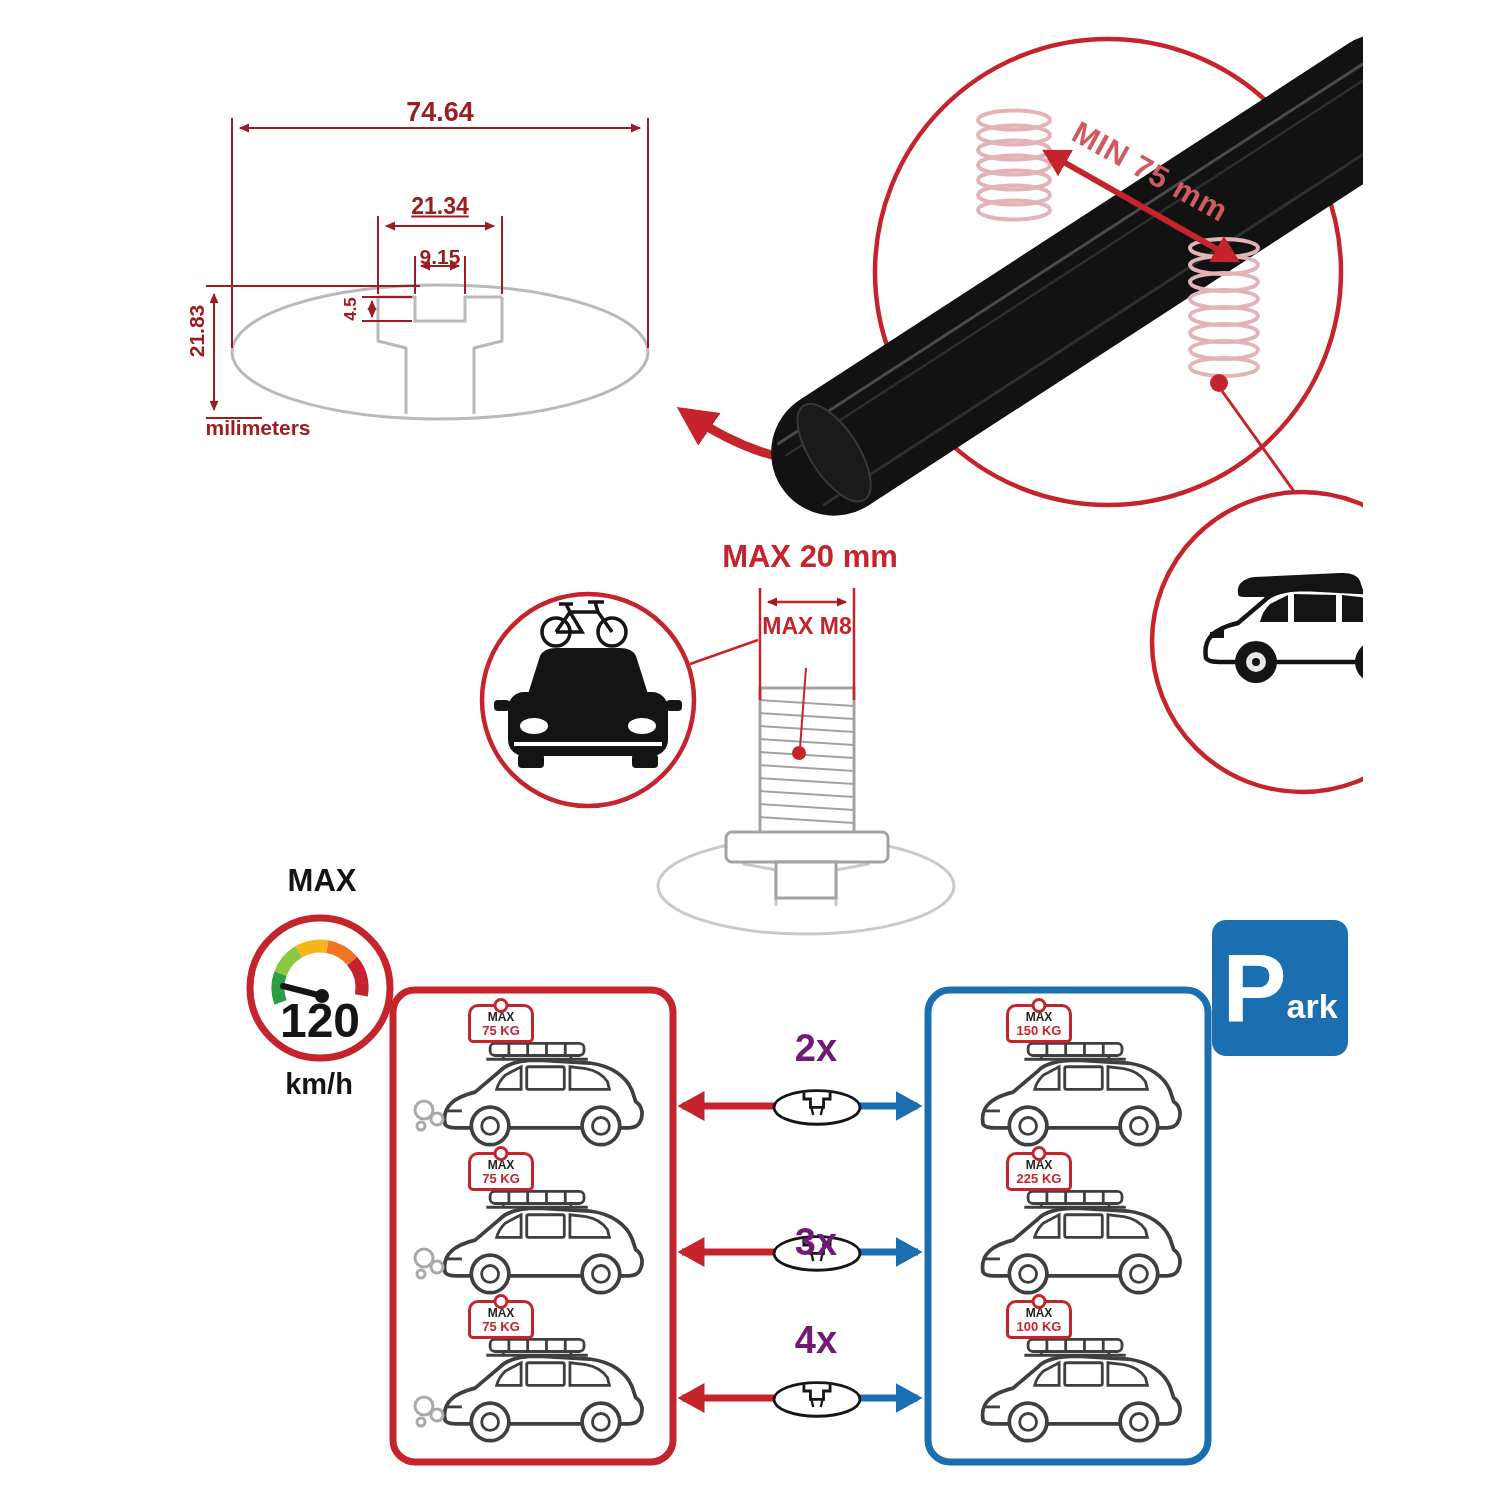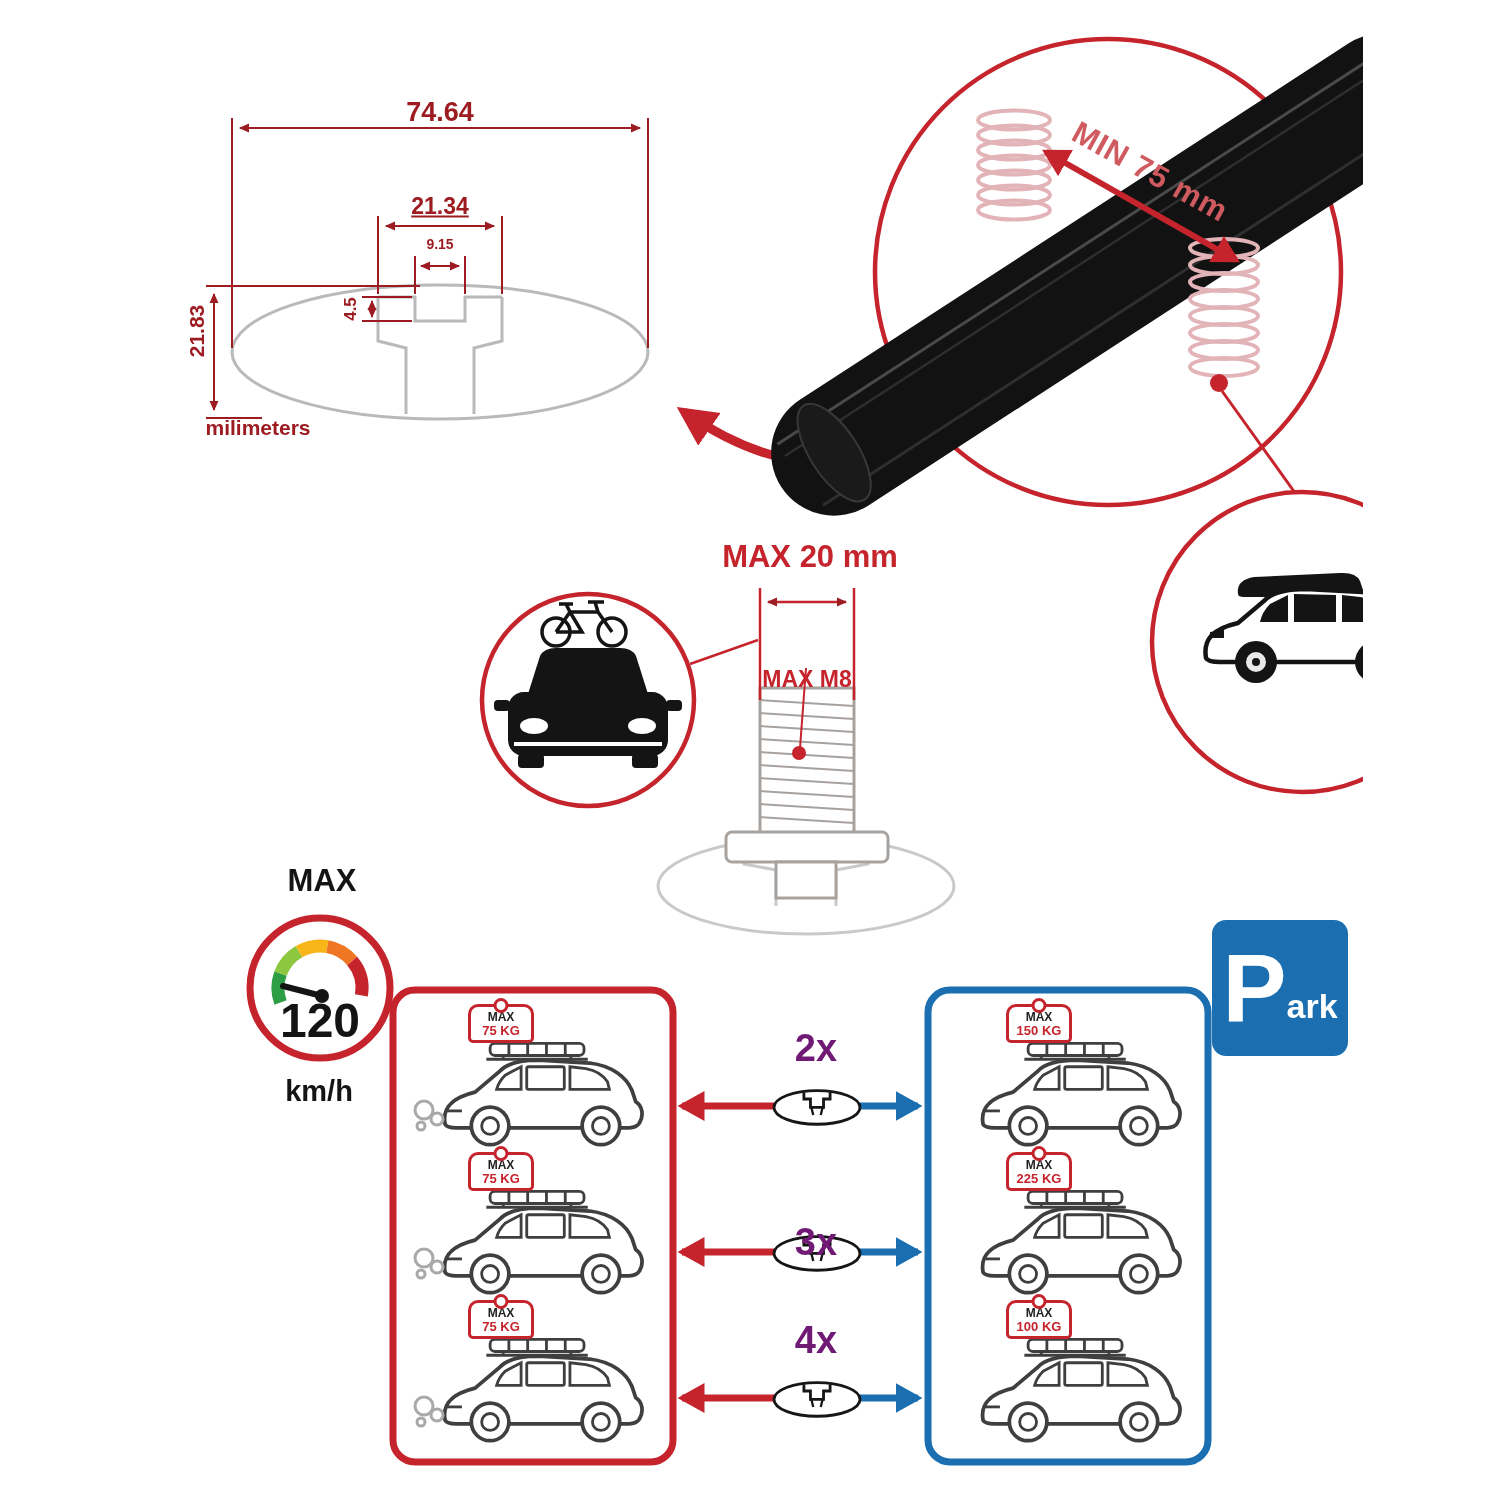--- a/index.html
+++ b/index.html
@@ -261,33 +261,33 @@
         </g>
   </g>
 
   <use href="#sym-car" x="968" y="1032" width="216" height="124"></use>
   <use href="#sym-car" x="968" y="1180" width="216" height="124"></use>
   <use href="#sym-car" x="968" y="1328" width="216" height="124"></use>
 </svg>
 
 <div class="label dim" style="left:440px; top:112px; font-size:27px;">74.64</div>
 <div class="label dim" style="left:440px; top:206px; font-size:23px;text-decoration:underline;">21.34</div>
-<div class="label dim" style="left:440px; top:244px; font-size:14px;">9.15</div>
+<div class="label dim" style="left:440px; top:257px; font-size:21px;">9.15</div>
 <div class="label dim rot" style="left:351px; top:309px; font-size:17px;">4.5</div>
 <div class="label dim rot" style="left:197px; top:331px; font-size:21px;">21.83</div>
 <div class="label dim" style="left:258px; top:428px; font-size:21px;">milimeters</div>
 
 <div class="label min-span" style="left:1150px; top:172px;">MIN 75 mm</div>
 
 <div class="label red-big" style="left:810px; top:557px; font-size:31px;">MAX 20 mm</div>
-<div class="label red-big" style="left:807px; top:679px; font-size:23px;">MAX M8</div>
+<div class="label red-big" style="left:807px; top:626px; font-size:23px;">MAX M8</div>
 
 <div class="label black-t" style="left:322px; top:881px; font-size:31px;">MAX</div>
 <div class="label black-t" style="left:320px; top:1020px; font-size:48px;">120</div>
-<div class="label black-t" style="left:319px; top:1084px; font-size:29px;margin-top:7px;">km/h</div>
+<div class="label black-t" style="left:319px; top:1084px; font-size:29px;">km/h</div>
 
 <div class="park">
   <span class="park-p">P</span>
       <span class="park-ark">ark</span>
 </div>
 
 <div class="label mult" style="left:816px; top:1048px;">2x</div>
 <div class="label mult" style="left:816px; top:1242px;">3x</div>
 <div class="label mult" style="left:816px; top:1340px;">4x</div>
 

